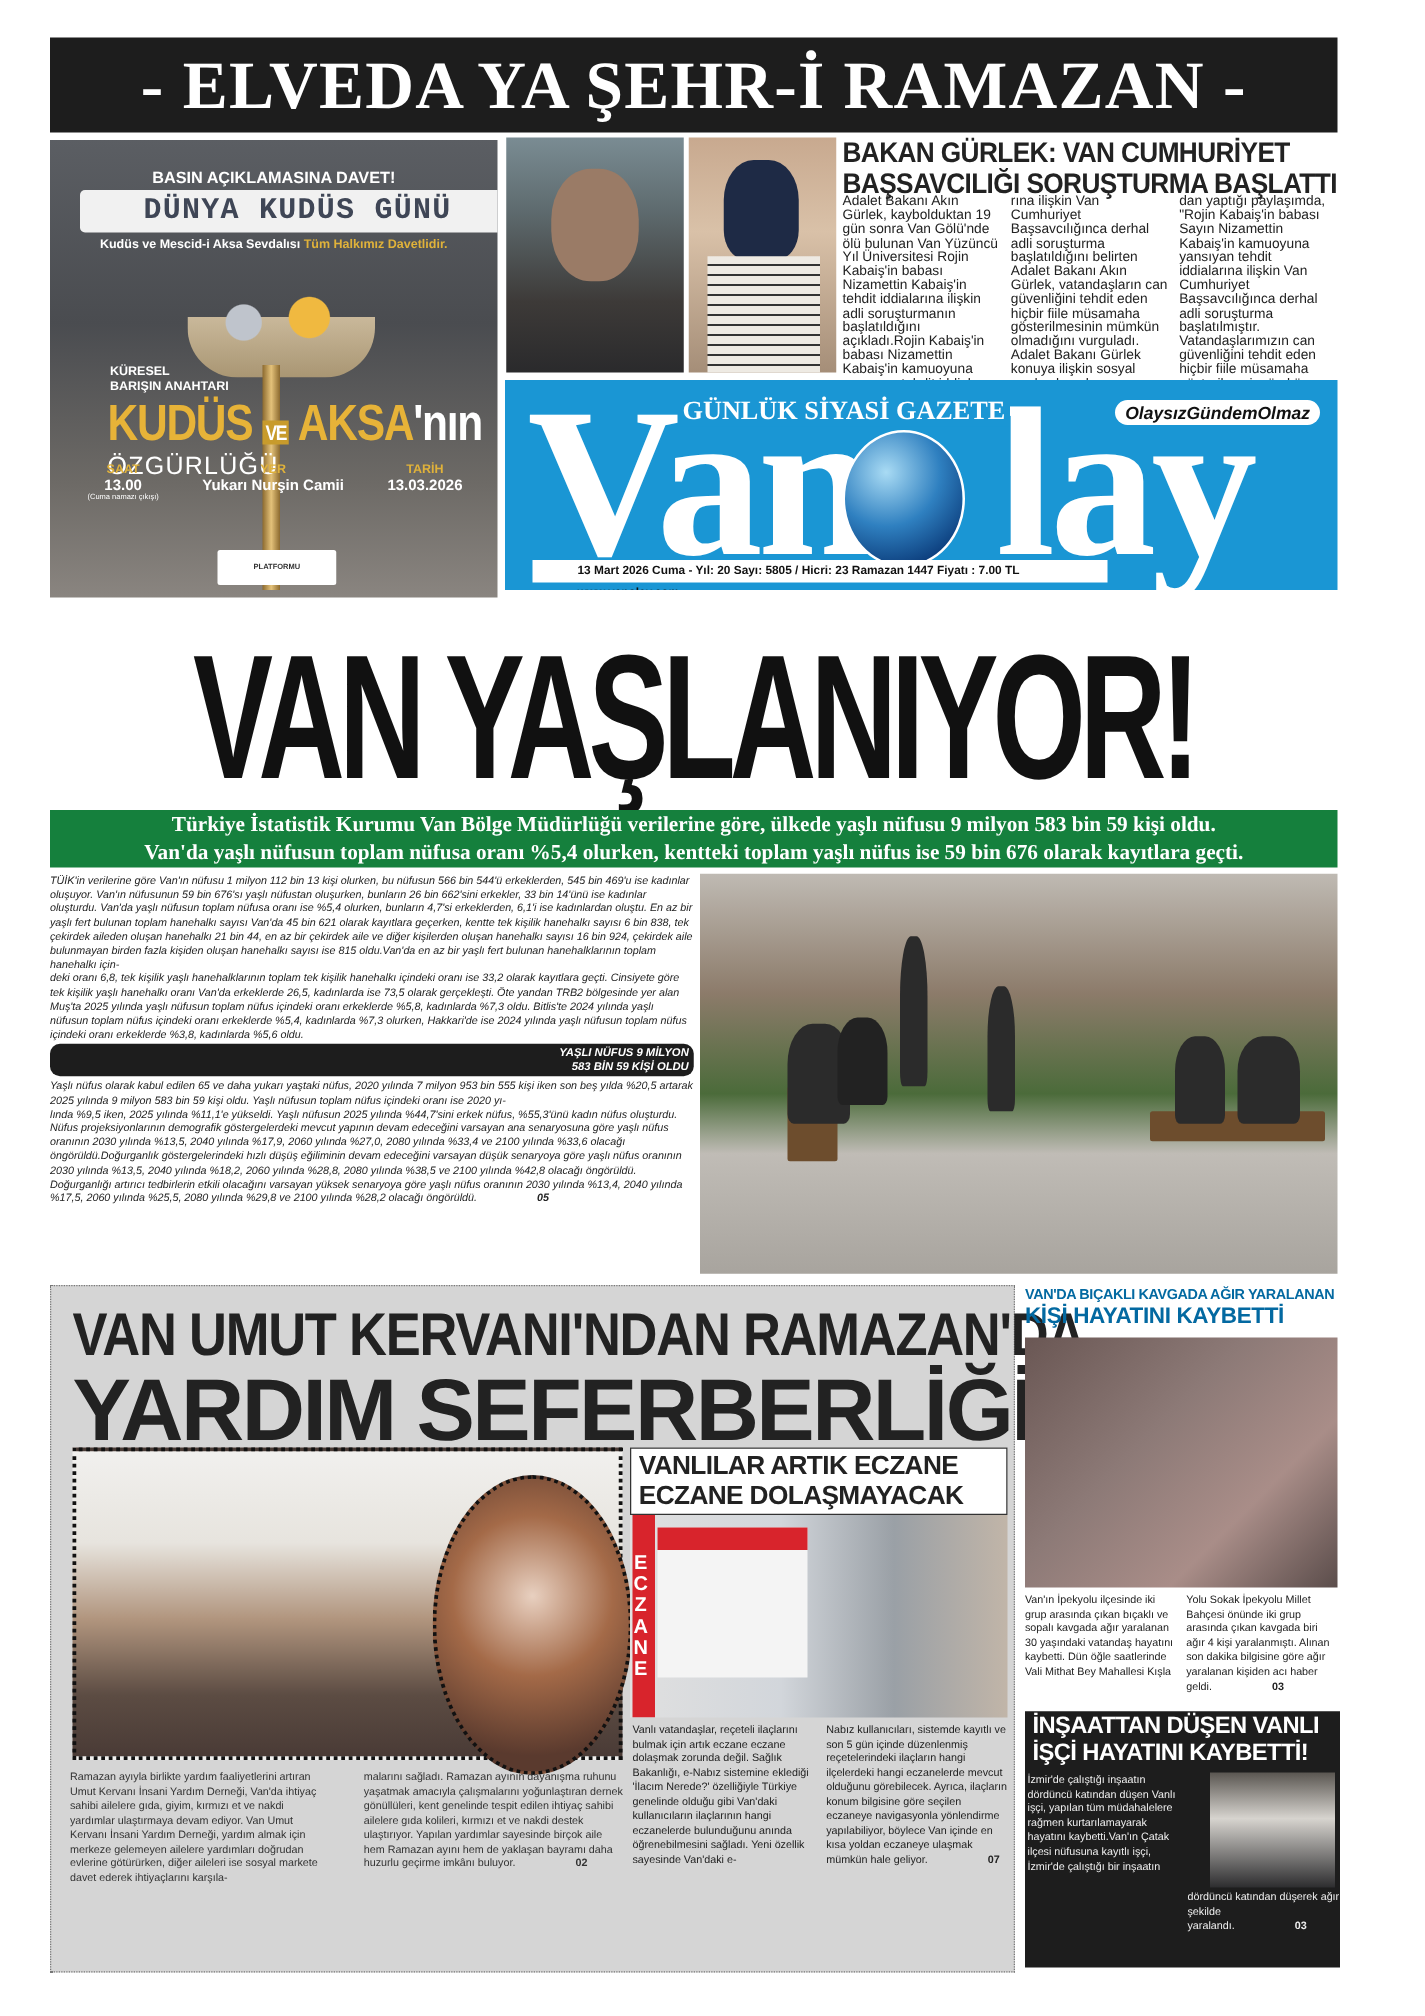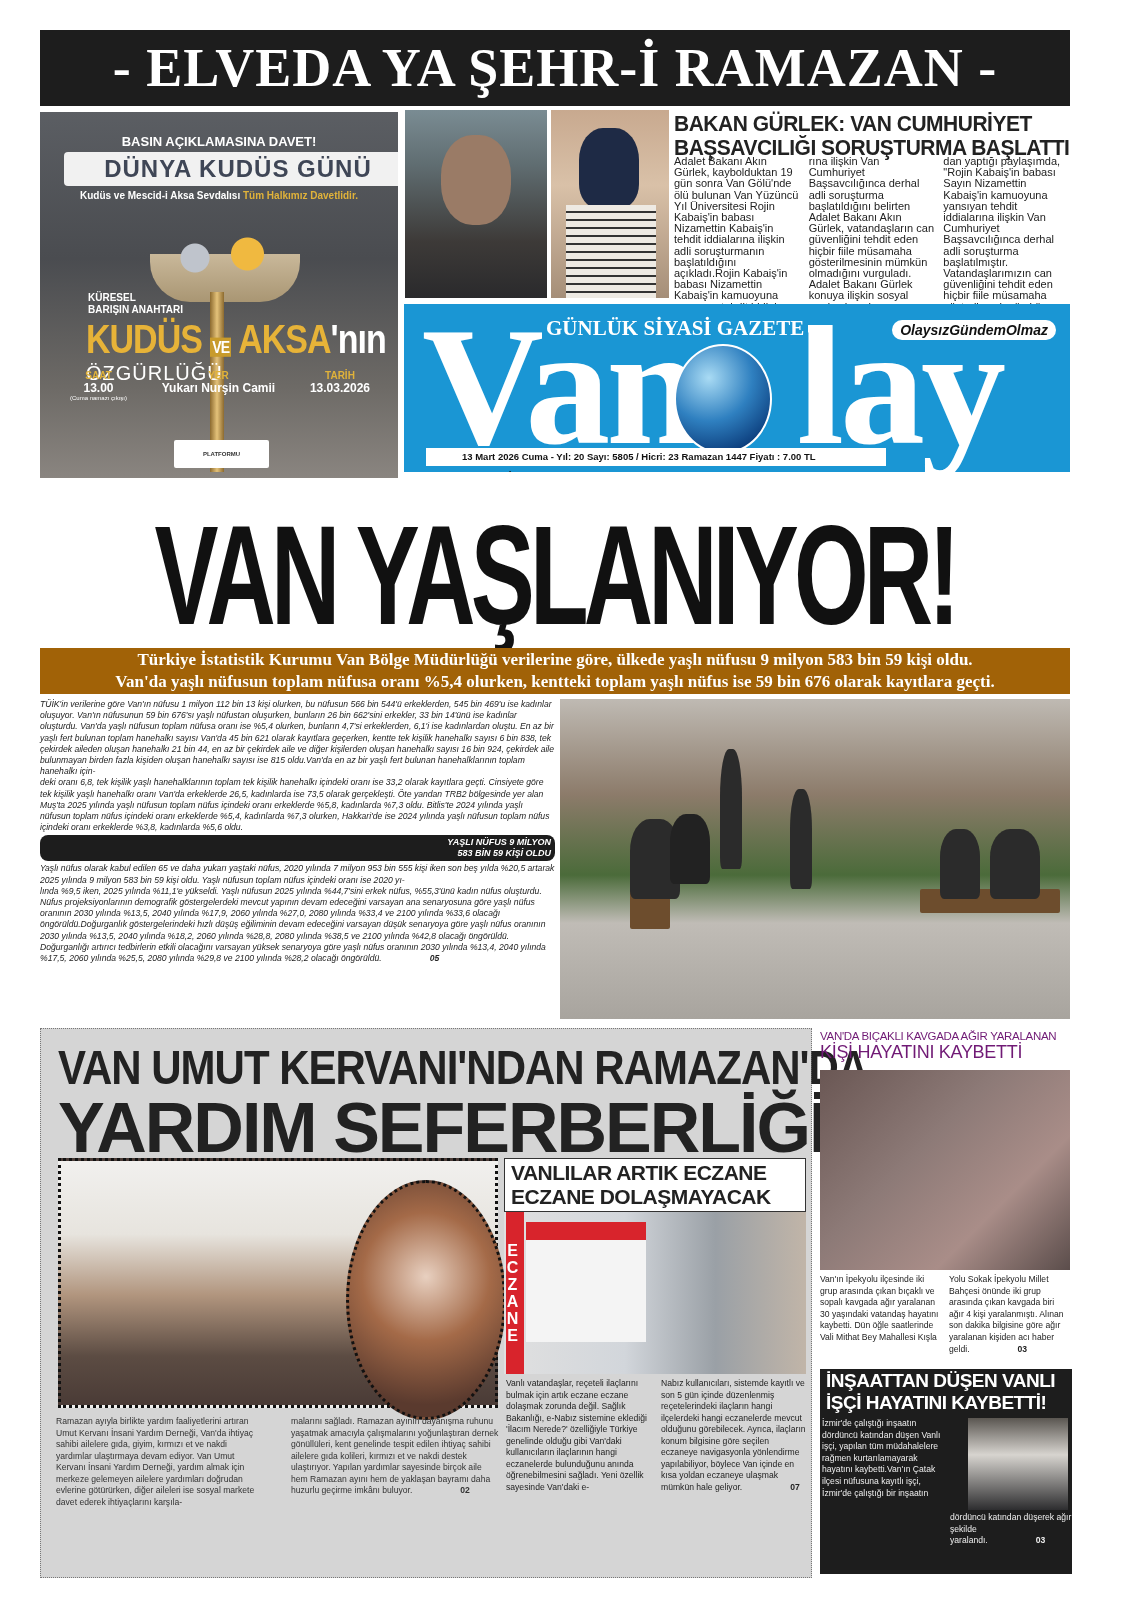--- a/index.html
+++ b/index.html
@@ -1,21 +1,21 @@
 <!DOCTYPE html>
 <html><head>
 <meta charset="utf-8">
 <style>
   * { box-sizing: border-box; margin: 0; padding: 0; }
   body { width: 1140px; height: 1613px; background: #ffffff; font-family: "Liberation Sans", sans-serif; color: #1a1a1a; position: relative; overflow: hidden; }
   .abs { position: absolute; }
   .banner { left: 40px; top: 30px; width: 1030px; height: 76px; background: #1d1d1d; color: #fff; font-family: "Liberation Serif", serif; font-weight: bold; font-size: 54px; text-align: center; line-height: 76px; letter-spacing: 1px; transform-origin: center; }
   .ad { left: 40px; top: 112px; width: 358px; height: 366px; background: linear-gradient(180deg, #5b5e63 0%, #4a4c50 40%, #6d6a66 75%, #8a8580 100%); color: #fff; text-align: center; overflow: hidden; }
   .ad .invite { position: absolute; top: 22px; width: 100%; font-size: 13px; font-weight: bold; }
-  .ad .pill { position: absolute; top: 40px; left: 24px; width: 348px; height: 34px; background: #f1f1f1; border-radius: 4px; color: #3f4656; font-size: 24px; font-weight: bold; line-height: 34px; letter-spacing: 1px; }
+  .ad .pill { position: absolute; top: 40px; left: 24px; width: 348px; height: 34px; background: #f1f1f1; border-radius: 4px; color: #3f4656; font-size: 24px; font-weight: bold; line-height: 34px; letter-spacing: 1px; font-family: Liberation Mono, monospace; }
   .ad .sub { position: absolute; top: 78px; width: 100%; font-size: 10px; font-weight: bold; }
   .ad .sub span { color: #e0b23a; }
   .ad .dome { position: absolute; top: 110px; left: 110px; width: 150px; height: 80px; background: radial-gradient(circle at 65% 40%, #f0b940 0 16px, transparent 17px), radial-gradient(circle at 30% 45%, #bfc4cc 0 14px, transparent 15px), linear-gradient(180deg, transparent 40%, #c9b89a 40%, #a99673 100%); border-radius: 8px 8px 40px 40px; }
   .ad .key { position: absolute; top: 180px; left: 170px; width: 14px; height: 180px; background: linear-gradient(90deg, #8c6a2f, #e4c27a, #8c6a2f); }
   .ad .kuresel { position: absolute; top: 180px; left: 48px; text-align: left; font-size: 10px; font-weight: bold; line-height: 12px; }
   .ad .big { position: absolute; top: 204px; left: 46px; font-size: 34px; font-weight: bold; color: #e7b338; letter-spacing: -1px; font-family: "Liberation Sans", sans-serif; transform: scaleY(1.2); transform-origin: top left; }
   .ad .big .ve { font-size: 14px; color: #fff; background: #c89b2c; padding: 0 2px; }
   .ad .big .nin { color: #fff; }
   .ad .ozg { position: absolute; top: 250px; left: 46px; font-size: 20px; letter-spacing: 1px; }
   .ad .info { position: absolute; top: 258px; left: 30px; width: 300px; display: flex; justify-content: space-between; }
@@ -32,38 +32,38 @@
   .p-girl .shirt { position: absolute; left: 15px; top: 95px; width: 90px; height: 95px; background: repeating-linear-gradient(180deg, #eeeae3 0 6px, #333 6px 8px); }
   .hl1 { left: 674px; top: 110px; width: 396px; font-size: 21px; font-weight: bold; line-height: 23px; color: #222; letter-spacing: -0.5px; transform: scaleY(1.08); transform-origin: top left; }
   .cols3 { left: 674px; top: 156px; width: 396px; display: grid; grid-template-columns: repeat(3, 1fr); column-gap: 8px; font-size: 11px; line-height: 11.2px; color: #222; }
   .masthead { left: 404px; top: 304px; width: 666px; height: 168px; background: #1a96d4; overflow: hidden; }
   .masthead .logo-text { position: absolute; left: 18px; top: -18px; font-family: "Liberation Serif", serif; font-weight: bold; font-size: 170px; color: #fff; letter-spacing: -4px; line-height: 200px; }
   .masthead .globe { position: absolute; left: 270px; top: 40px; width: 98px; height: 110px; border-radius: 50%; background: radial-gradient(circle at 35% 30%, #a9dbf4 0%, #2f80c0 45%, #0d3f7e 80%); border: 2px solid #fff; }
   .masthead .gunluk { position: absolute; left: 138px; top: 12px; font-family: "Liberation Serif", serif; font-weight: bold; font-size: 21px; color: #fff; background: #1a96d4; padding: 0 4px; }
   .masthead .slogan { position: absolute; right: 14px; top: 16px; background: #fff; color: #111; font-style: italic; font-weight: bold; font-size: 14px; padding: 2px 8px; border-radius: 10px; margin-left: 12px; }
   .masthead .dateline { position: absolute; left: 22px; top: 144px; width: 460px; height: 18px; background: #fff; font-size: 9.5px; font-weight: bold; line-height: 18px; padding-left: 36px; color: #111; }
   .headline { left: 40px; top: 480px; width: 1030px; height: 160px; text-align: center; font-family: "Liberation Sans", sans-serif; font-weight: bold; font-size: 120px; line-height: 160px; color: #111; letter-spacing: -6px; transform: scaleX(0.8) scaleY(1.18); transform-origin: center top; white-space: nowrap; }
-  .spot { left: 40px; top: 648px; width: 1030px; height: 46px; background: #a16207; color: #fff; font-family: "Liberation Serif", serif; font-weight: bold; font-size: 17px; line-height: 22px; text-align: center; padding-top: 1px; }
+  .spot { left: 40px; top: 648px; width: 1030px; height: 46px; background: #15803d; color: #fff; font-family: "Liberation Serif", serif; font-weight: bold; font-size: 17px; line-height: 22px; text-align: center; padding-top: 1px; }
   .cols-main { left: 40px; top: 699px; width: 515px; display: grid; grid-template-columns: repeat(1, 1fr); column-gap: 17px; font-size: 8.6px; line-height: 11.2px; color: #222; font-style: italic; }
   .subhead-pill { background: #1d1d1d; color: #fff; border-radius: 8px; text-align: right; font-weight: bold; font-size: 9px; line-height: 11px; padding: 2px 4px; margin: 2px 0; }
   .p-park { left: 560px; top: 699px; width: 510px; height: 320px; background: linear-gradient(180deg, #bfbab3 0%, #8c7b6a 30%, #4b6b3a 55%, #c0bcb6 70%, #a8a49e 100%); }
   .p-park .bench { position: absolute; background: #6d4d2d; border-radius: 2px; }
   .p-park .person { position: absolute; background: #2b2b2b; border-radius: 40% 40% 10% 10%; }
   .box2 { left: 40px; top: 1028px; width: 772px; height: 550px; background: #d5d5d5; border: 1px dotted #777; }
   .hl2a { left: 58px; top: 1040px; width: 740px; font-weight: bold; font-size: 42px; color: #222; letter-spacing: -1px; white-space: nowrap; transform: scaleY(1.15); transform-origin: top left; }
   .hl2b { left: 58px; top: 1088px; width: 740px; font-weight: bold; font-size: 70px; color: #222; letter-spacing: -2px; white-space: nowrap; transform: scaleY(1.0); transform-origin: top left; }
   .p-market { left: 58px; top: 1158px; width: 440px; height: 250px; background: linear-gradient(180deg, #f1f0ee 0%, #e7e4de 30%, #b1957e 55%, #5c4c43 80%, #4a3b36 100%); border: 3px dotted #111; }
   .p-market2 { left: 346px; top: 1180px; width: 160px; height: 240px; border-radius: 50%; background: radial-gradient(circle at 50% 40%, #e8d0c0 0%, #a46a48 40%, #5a3a2e 80%); border: 3px dotted #111; }
   .hl3 { left: 504px; top: 1158px; width: 302px; background: #fff; border: 1px solid #333; font-weight: bold; font-size: 21px; line-height: 24px; color: #222; padding: 2px 6px; letter-spacing: -0.5px; }
   .p-eczane { left: 504px; top: 1212px; width: 302px; height: 162px; background: linear-gradient(90deg, #e0e0e0 0%, #d2d6db 40%, #9aa0a6 70%, #c1b5a8 100%); }
   .p-eczane .sign { position: absolute; left: 2px; top: 0; width: 18px; height: 162px; background: #d8242c; color: #fff; font-weight: bold; font-size: 16px; text-align: center; line-height: 24px; }
   .p-eczane .shop { position: absolute; left: 22px; top: 10px; width: 120px; height: 120px; background: #f4f4f4; border-top: 18px solid #d8242c; }
   .cols-bl { left: 56px; top: 1416px; width: 444px; display: grid; grid-template-columns: 1fr 1fr; column-gap: 26px; font-size: 8.6px; line-height: 11.5px; color: #333; }
   .cols-ecz { left: 506px; top: 1378px; width: 300px; display: grid; grid-template-columns: 1fr 1fr; column-gap: 10px; font-size: 8.6px; line-height: 11.5px; color: #222; }
-  .hl4 { left: 820px; top: 1030px; width: 252px; font-weight: normal; color: #701a75; }
+  .hl4 { left: 820px; top: 1030px; width: 252px; font-weight: bold; color: #0369a1; }
   .hl4 .small { font-size: 11.5px; letter-spacing: -0.3px; }
   .hl4 .large { font-size: 18px; letter-spacing: -0.3px; }
   .p-fight { left: 820px; top: 1070px; width: 250px; height: 200px; background: linear-gradient(135deg, #6a5754 0%, #8d7a77 40%, #a98d88 70%, #5b4d4b 100%); }
   .cols-fight { left: 820px; top: 1274px; width: 250px; display: grid; grid-template-columns: 1fr 1fr; column-gap: 8px; font-size: 8.6px; line-height: 11.6px; color: #222; }
   .box5 { left: 820px; top: 1369px; width: 252px; height: 205px; background: #1d1d1d; color: #fff; }
   .hl5 { left: 826px; top: 1370px; width: 246px; font-weight: bold; font-size: 19px; line-height: 22px; color: #fff; letter-spacing: -0.5px; }
   .txt5 { left: 822px; top: 1418px; width: 124px; font-size: 8.6px; line-height: 11.6px; color: #eee; }
   .p-worker { left: 968px; top: 1418px; width: 100px; height: 92px; background: linear-gradient(180deg, #5a5651 0%, #d7d4cf 40%, #2d2d2f 100%); }
   .txt5b { left: 950px; top: 1512px; width: 122px; font-size: 8.6px; line-height: 11.6px; color: #eee; }
   b.ref { font-weight: bold; padding-left: 48px; }

